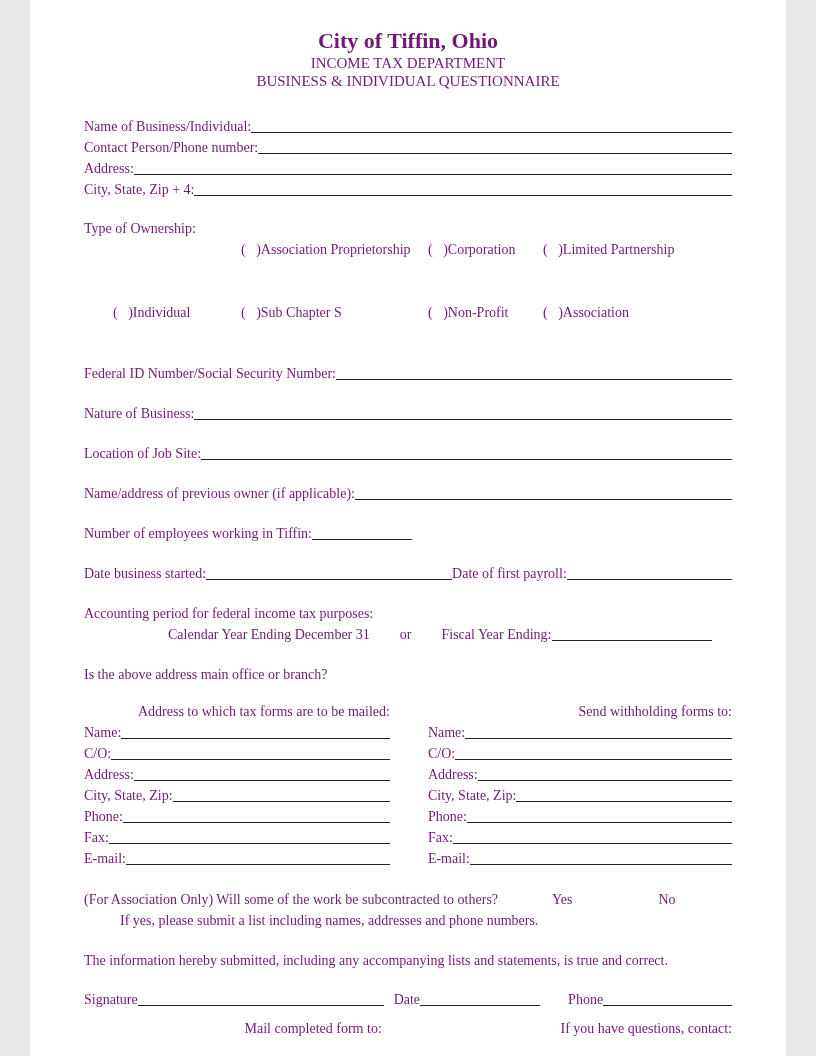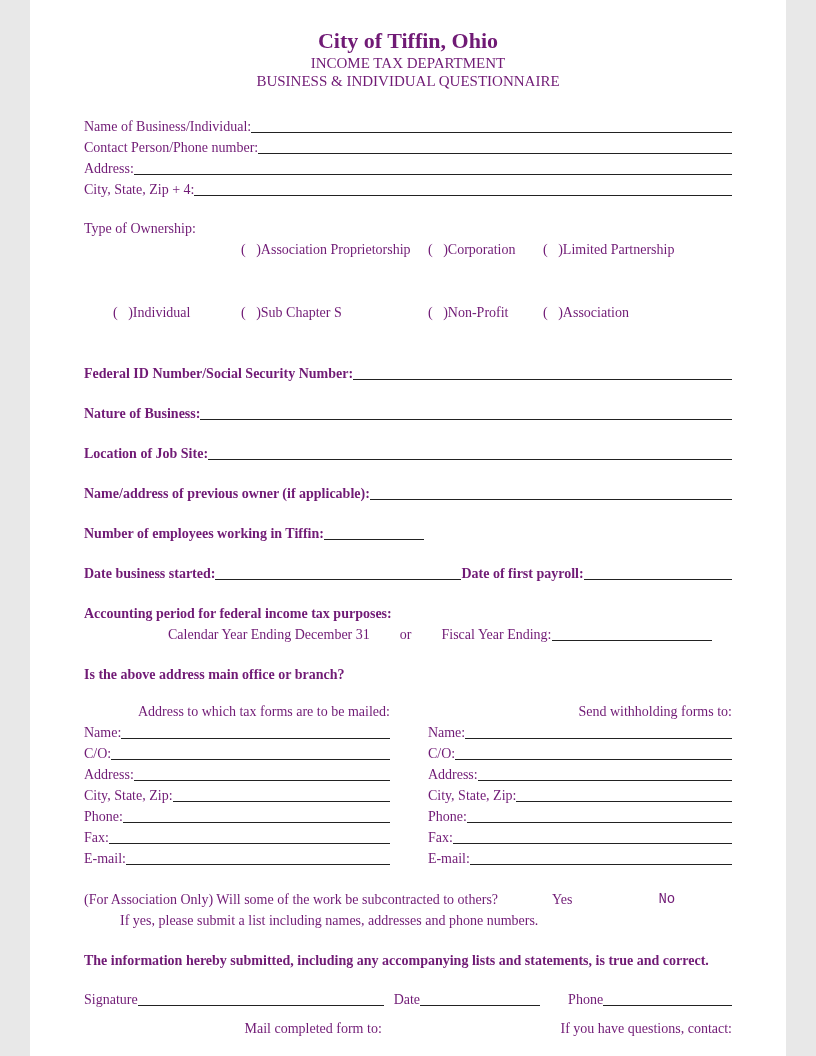--- a/index.html
+++ b/index.html
@@ -14,38 +14,38 @@
   .sub   { font-size:15px; font-weight:normal; line-height:18px; }
 
   .line { display:flex; align-items:flex-end; }
   .lbl  { white-space:pre; }
   .fill { flex:1 1 auto; border-bottom:1px solid #222; margin-bottom:4px; height:12px; }
   .fill.w100 { flex:0 0 100px; }
   .fill.w160 { flex:0 0 160px; }
   .fill.w210 { flex:0 0 246px; }
   .fill.w120 { flex:0 0 120px; }
 
-  .gap19 { margin-top:19px;font-weight:bold; }
+  .gap19 { margin-top:19px; }
 
   .own-grid { display:grid; grid-template-columns:136px 187px 115px 1fr; margin-top:18px; }
   .own-grid .cell { white-space:pre; }
   .own-grid .indent8 { padding-left:8px; }
   .marker { white-space:pre; }
 
   .calendar-line { padding-left:84px; display:flex; align-items:flex-end; }
   .calendar-line .or { margin:0 30px; }
 
   .mail-wrap { display:flex; margin-top:16px; }
   .mail-col  { width:336px; }
   .mail-col.right { width:334px; margin-left:38px; }
   .mail-head { text-align:right; white-space:pre; }
 
   .contract-line { display:flex; margin-top:20px; }
   .contract-line .yes { margin-left:54px; }
-  .contract-line .no  { margin-left:86px;font-family:Liberation Mono, monospace; }
+  .contract-line .no  { margin-left:86px; }
   .contract-note { padding-left:36px; }
 
   .sig-row { display:flex; align-items:flex-end; margin-top:18px; }
   .sig-row .mlbl { white-space:pre; }
   .sig-row .g10 { margin-left:10px; }
   .sig-row .g28 { margin-left:28px; }
 
   .footer-labels { display:flex; margin-top:8px;justify-content:flex-end; }
   .footer-labels .col-a { width:316px; }
 </style>

